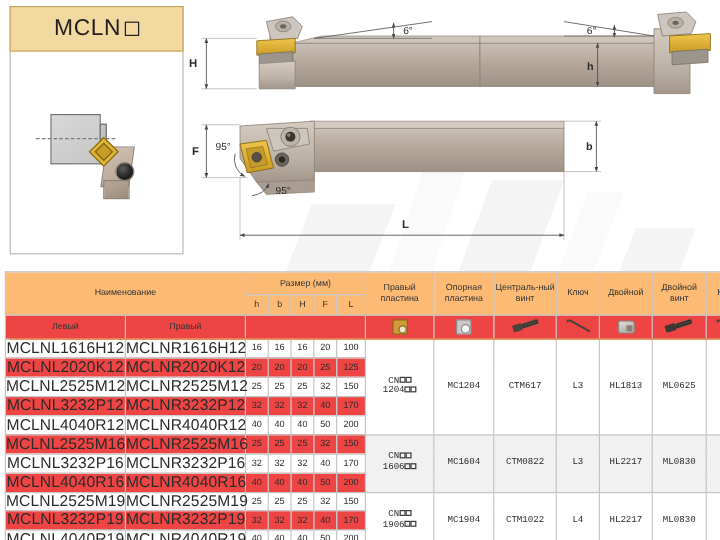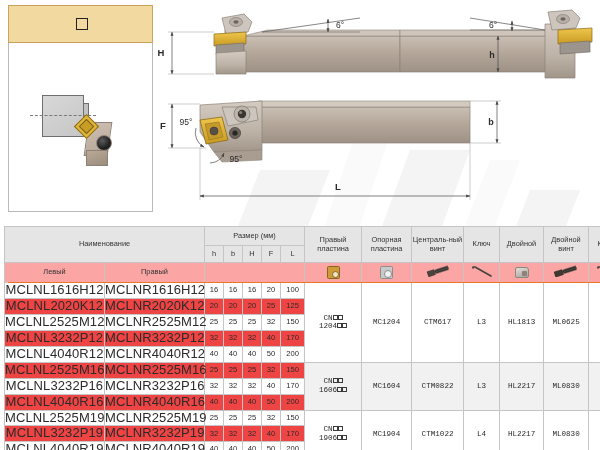--- a/index.html
+++ b/index.html
@@ -103,29 +103,29 @@
     table-layout: fixed;
   }
   table.spec th, table.spec td {
     border: 1px solid #c5c5c5;
     text-align: center;
     vertical-align: middle;
     padding: 0;
     line-height: 1.15;
   }
   thead th {
-    background: #e5e5e5;
+    background: #fdba74;
     font-weight: normal;
     color: #333;
     font-size: 7.4px;
     padding: 2px 1px;
   }
   thead tr.h1 th { height: 19px; }
   thead tr.h2 th { height: 17px; }
-  thead tr.h3 th { height: 20px; background: #fca5a5; }
+  thead tr.h3 th { height: 20px; background: #ef4444; }
   thead tr.h3 th.iconcell { padding: 1px; }
   tbody td { height: 15.2px; font-size: 7.6px; background: #ffffff; }
   tbody tr.alt td { background: #ef4444; }
   tbody td.grp { background: #ffffff; font-size: 7.6px; font-family: Liberation Mono, monospace; }
   tbody tr.alt td.grp { background: #f1f1f1; }
   td.name { font-size: 13px; letter-spacing: .1px; }
   .orange-rule {
     position:absolute; left:4px; top:0px; width:592px; height:1.4px;
     background:#e8762c;
   }
@@ -193,20 +193,21 @@
     <div id="wp-lip"></div>
     <div id="wp-centerline"></div>
 
     <div class="iso-body" id="iso1"></div>
     <div class="iso-body" id="iso2"></div>
     <div id="iso-insert"></div>
     <div id="iso-insert2"></div>
     <div id="iso-screw"></div>
 
     <div id="title-badge">
+      <span>MCLN</span>
         <span class="sq"></span>
     </div>
 
     <svg id="dwg" viewBox="0 0 600 222">
       <defs>
         <linearGradient id="steelA" x1="0" y1="0" x2="0" y2="1">
           <stop offset="0%" stop-color="#cabfb4"></stop>
           <stop offset="45%" stop-color="#b5a89b"></stop>
           <stop offset="100%" stop-color="#9d9185"></stop>
         </linearGradient>

